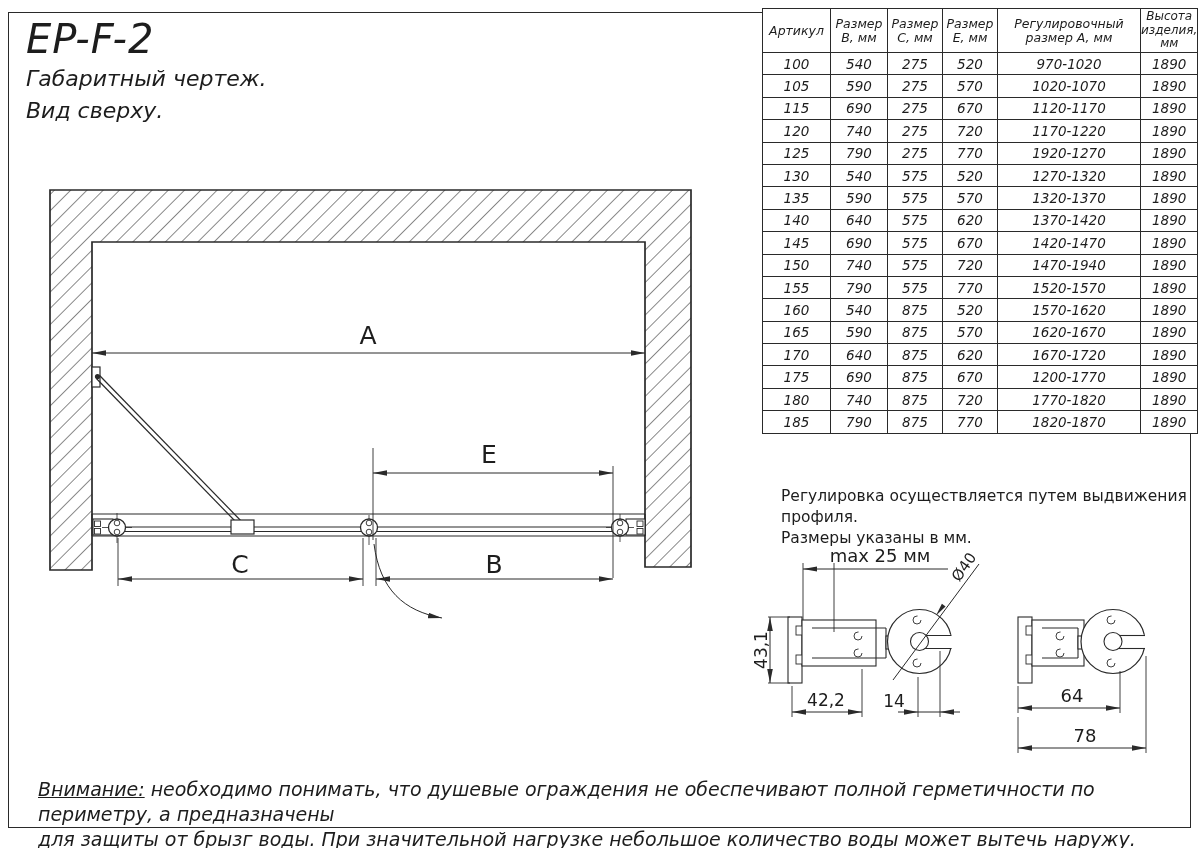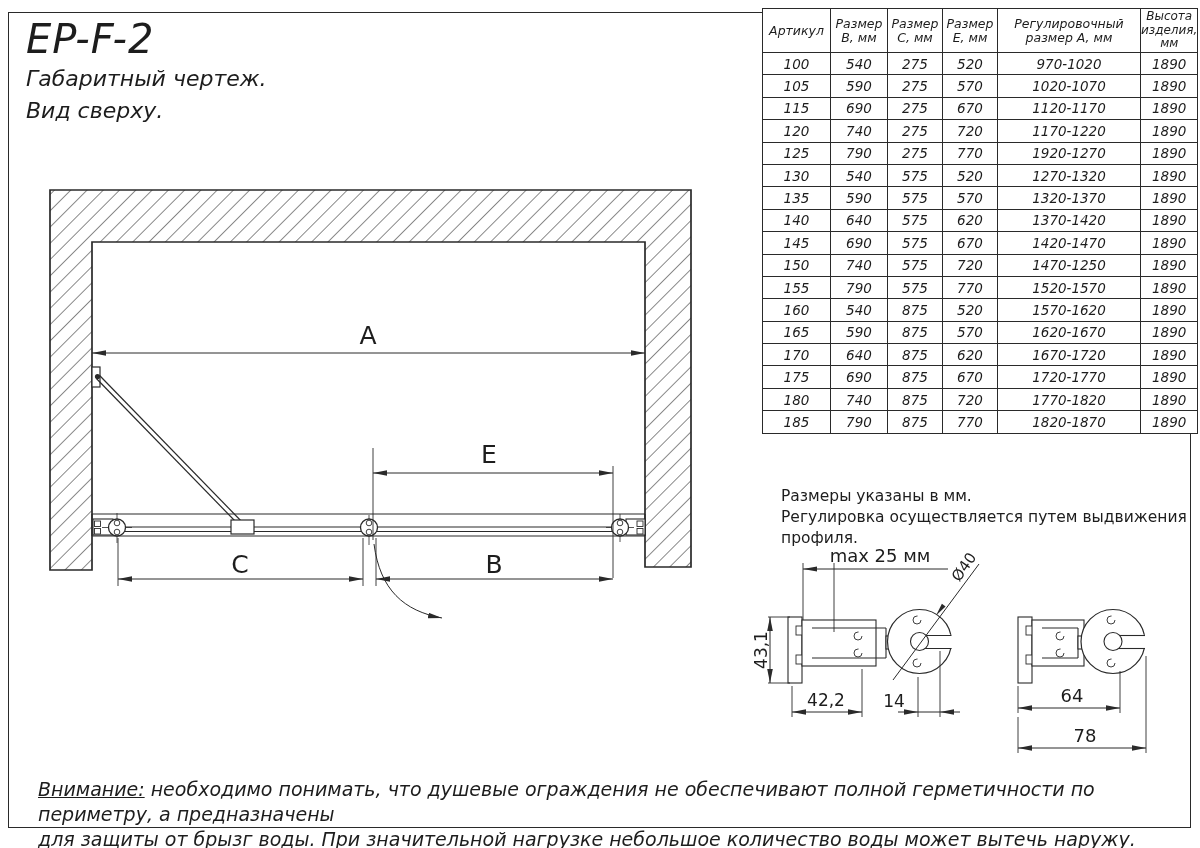--- a/index.html
+++ b/index.html
@@ -314,21 +314,21 @@
           <td>575</td>
           <td>670</td>
           <td>1420-1470</td>
           <td>1890</td>
         </tr>
         <tr>
           <td>150</td>
           <td>740</td>
           <td>575</td>
           <td>720</td>
-          <td>1470-1250</td>
+          <td>1470-1940</td>
           <td>1890</td>
         </tr>
         <tr>
           <td>155</td>
           <td>790</td>
           <td>575</td>
           <td>770</td>
           <td>1520-1570</td>
           <td>1890</td>
         </tr>
@@ -354,21 +354,21 @@
           <td>875</td>
           <td>620</td>
           <td>1670-1720</td>
           <td>1890</td>
         </tr>
         <tr>
           <td>175</td>
           <td>690</td>
           <td>875</td>
           <td>670</td>
-          <td>1720-1770</td>
+          <td>1200-1770</td>
           <td>1890</td>
         </tr>
         <tr>
           <td>180</td>
           <td>740</td>
           <td>875</td>
           <td>720</td>
           <td>1770-1820</td>
           <td>1890</td>
         </tr>
@@ -377,22 +377,22 @@
           <td>790</td>
           <td>875</td>
           <td>770</td>
           <td>1820-1870</td>
           <td>1890</td>
         </tr>
       </tbody>
   </table>
 
   <div class="note">
+    <div>Регулировка осуществляется путем выдвижения профиля.</div>
     <div>Размеры указаны в мм.</div>
-    <div>Регулировка осуществляется путем выдвижения профиля.</div>
   </div>
 
   <div class="warning">
     <div><span class="u">Внимание:</span><span> необходимо понимать, что душевые ограждения не обеспечивают полной герметичности по периметру, а предназначены</span></div>
     <div>для защиты от брызг воды. При значительной нагрузке небольшое количество воды может вытечь наружу.</div>
   </div>
 
 </div>
 
 </body></html>

